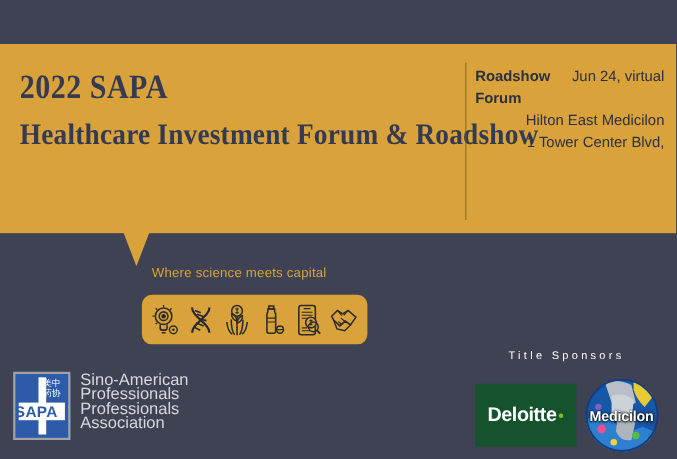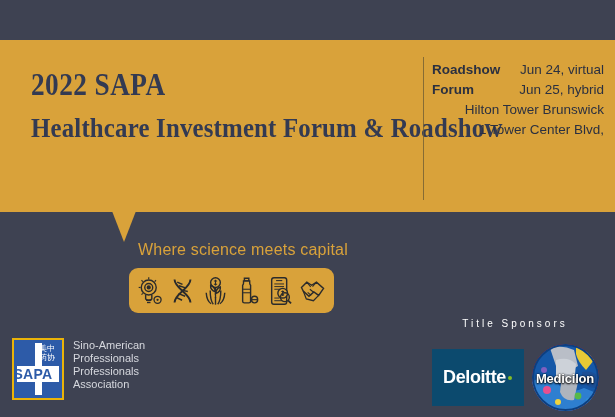--- a/index.html
+++ b/index.html
@@ -17,21 +17,21 @@
     position:absolute;left:0;top:40px;width:615px;height:172px;
     background:#d9a23a;
   }
   .banner-tail{
     position:absolute;left:112px;top:211px;width:0;height:0;
     border-left:12px solid transparent;
     border-right:12px solid transparent;
     border-top:31px solid #d9a23a;
   }
   .title-block{
-    position:absolute;left:18px;top:68px;width:400px;margin-left:13px;
+    position:absolute;left:18px;top:62px;width:400px;
   }
   .title-line1{
     font-family:"Liberation Serif", serif;
     font-weight:bold;
     font-size:31px;
     line-height:34px;
     letter-spacing:0.5px;
     color:#333a52;
     transform:scaleX(0.88);
     transform-origin:left center;
@@ -61,21 +61,21 @@
     text-align:right;
   }
   .det-row{display:flex;justify-content:space-between;align-items:baseline;white-space:nowrap;}
   .det-label{font-weight:bold;}
   .det-value{}
   .det-plain{white-space:nowrap;}
 
   
   .tagline{
     position:absolute;left:138px;top:241px;
-    font-size:16px;
+    font-size:12px;
     color:#d9a23a;
     letter-spacing:.2px;
     white-space:nowrap;
   }
 
   
   .icon-pill{
     position:absolute;left:129px;top:268px;width:205px;height:45px;
     background:#d9a23a;border-radius:9px;
     display:flex;align-items:center;justify-content:space-around;
@@ -84,49 +84,49 @@
   .pill-icon{width:27px;height:30px;display:block;}
   .pill-icon svg{display:block;width:27px;height:30px;}
 
   
   .sapa-logo{
     position:absolute;left:12px;top:338px;
     display:flex;align-items:flex-start;
   }
   .sapa-mark{
     position:relative;width:52px;height:62px;
-    background:#2d5ba8;border:2px solid #eab308;box-sizing:border-box;
+    background:#2d5ba8;border:2px solid #a3a3a3;box-sizing:border-box;
   }
   .mark-inner{position:absolute;inset:3px;background:#2d5ba8;}
   .mark-vbar{position:absolute;left:21px;top:3px;width:7px;bottom:3px;background:#ffffff;}
   .mark-hbar{position:absolute;left:3px;right:3px;top:26px;height:16px;background:#ffffff;}
   .mark-cn{
     position:absolute;right:5px;top:4px;width:20px;
     color:#ffffff;font-size:8px;line-height:9px;text-align:center;
     font-family:"DejaVu Sans", sans-serif;
   }
   .mark-sapa{
     position:absolute;left:0;right:10px;top:26px;height:16px;
     display:flex;align-items:center;justify-content:center;
     color:#2d5ba8;font-weight:bold;font-size:14px;letter-spacing:.3px;
   }
   .sapa-words{
     margin-left:9px;margin-top:1px;
-    color:#d6d8de;font-size:11px;line-height:13px;white-space:nowrap;
+    color:#d6d8de;font-size:15px;line-height:13px;white-space:nowrap;
   }
 
   
   .sponsors{position:absolute;left:425px;top:318px;width:180px;}
   .sponsors-title{
     color:#ffffff;font-size:10px;letter-spacing:3px;
     text-align:center;width:180px;margin-bottom:15px;
   }
   .sponsor-row{display:flex;align-items:center;justify-content:center;gap:8px;}
   .deloitte{
-    width:92px;height:57px;background:#0c4a6e;
+    width:92px;height:57px;background:#14532d;
     display:flex;align-items:center;justify-content:center;
     position:relative;
   }
   .deloitte-text{
     color:#ffffff;font-weight:bold;font-size:18px;letter-spacing:-.4px;
     font-family:"Liberation Sans", sans-serif;
   }
   .deloitte-dot{
     display:inline-block;width:4px;height:4px;border-radius:50%;
     background:#86bc25;margin-left:2px;vertical-align:baseline;
@@ -157,23 +157,22 @@
 
   <div class="divider"></div>
 
   <div class="details">
     <div class="det-row">
       <span class="det-label">Roadshow</span>
       <span class="det-value">Jun 24, virtual</span>
     </div>
     <div class="det-row">
       <span class="det-label">Forum</span>
-      <span class="det-value">Jun 25, hybrid</span>
-    </div>
-    <div class="det-plain">Hilton Tower Brunswick</div>
+    </div>
+    <div class="det-plain">Hilton East Medicilon</div>
     <div class="det-plain">1 Tower Center Blvd,</div>
   </div>
 
   <div class="tagline">Where science meets capital</div>
 
   <div class="icon-pill">
 
     <span class="pill-icon">
       <svg viewBox="0 0 30 34" fill="none" stroke="#2b2b2b" stroke-width="1.6">
         <circle cx="13" cy="13" r="8.5"></circle>

